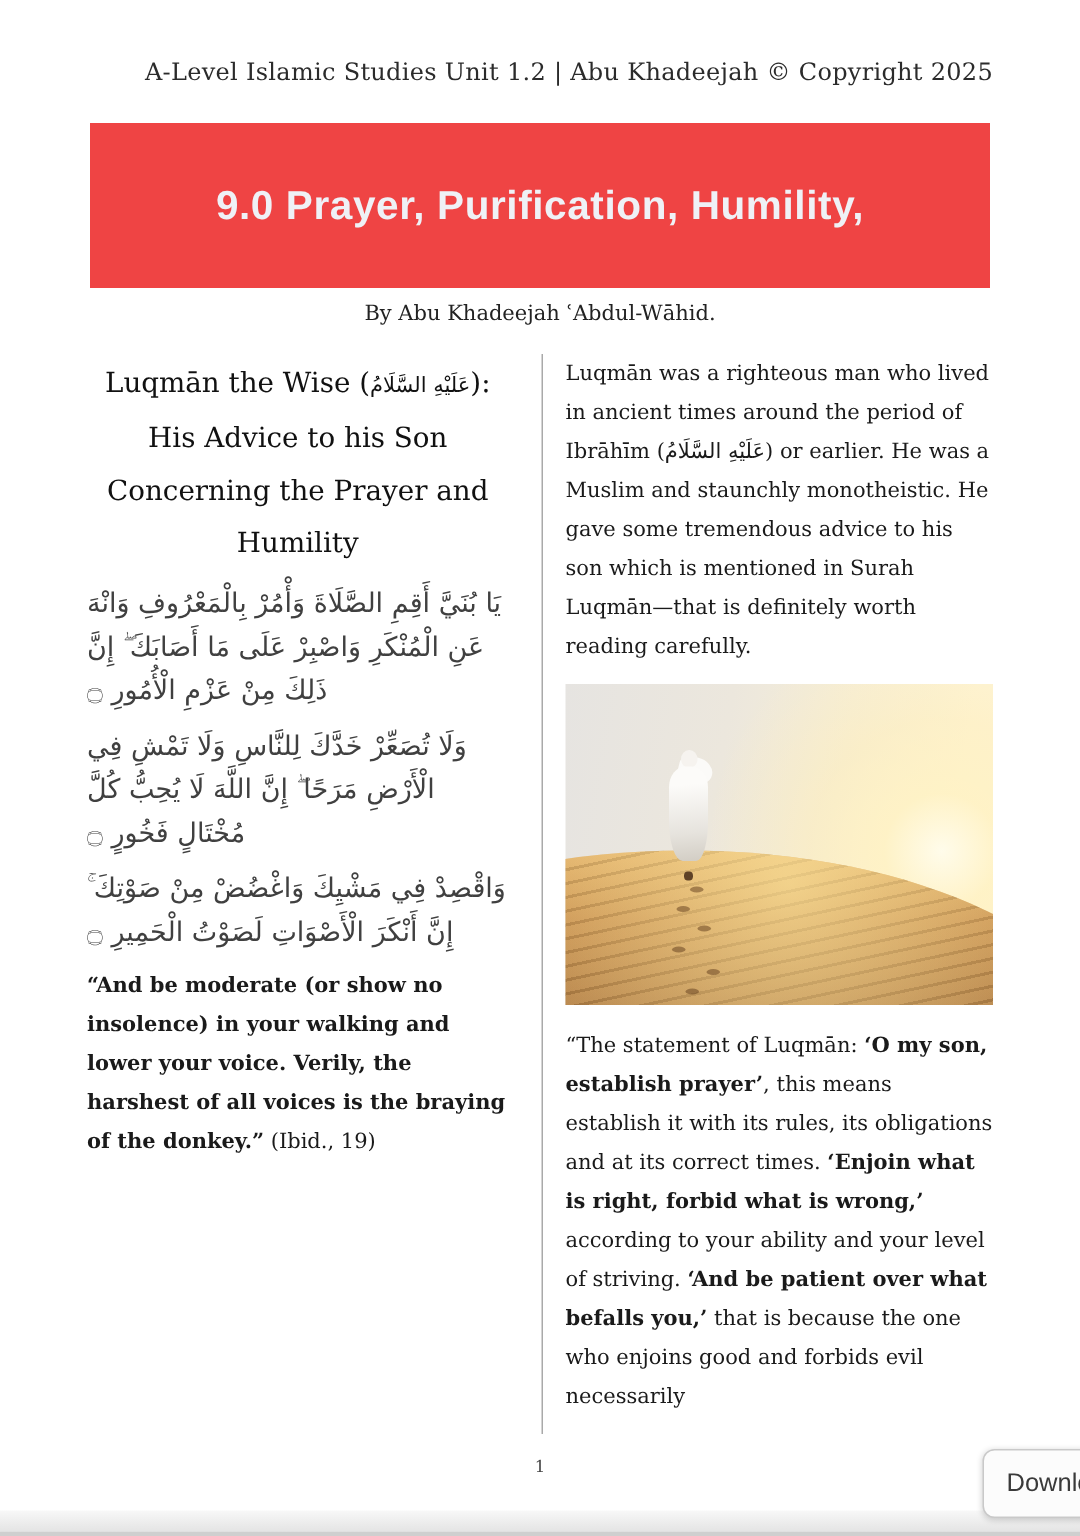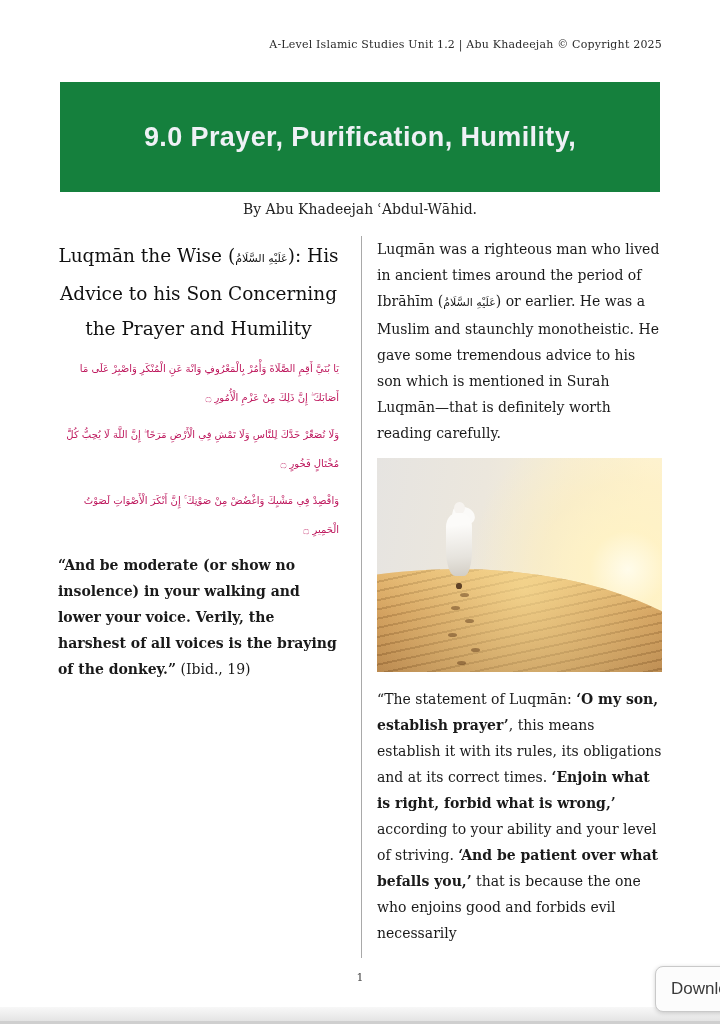--- a/index.html
+++ b/index.html
@@ -3,46 +3,46 @@
 <meta charset="utf-8">
 <style>
   html,body{margin:0;padding:0;}
   body{
     width:720px;height:1024px;overflow:hidden;position:relative;
     background:#ffffff;color:#1a1a1a;
     font-family:"DejaVu Serif", serif;
   }
   .doc-header{
     position:absolute;top:38px;right:58px;
-    font-size:11px;color:#2b2b2b;letter-spacing:.2px;
+    font-size:16px;color:#2b2b2b;letter-spacing:.2px;
   }
   .banner{
     position:absolute;left:60px;top:82px;width:600px;height:110px;
-    background:#15803d;display:flex;flex-direction:column;justify-content:center;
+    background:#ef4444;display:flex;flex-direction:column;justify-content:center;
     text-align:center;font-family:"Liberation Sans", sans-serif;font-weight:bold;
     font-size:27px;line-height:40px;color:#eff1f6;letter-spacing:.4px;
   }
   .byline{
     position:absolute;top:201px;left:0;width:720px;text-align:center;
     font-size:14px;color:#222;
   }
   .columns{
     position:absolute;top:236px;left:58px;width:604px;display:flex;
   }
   .col-left{width:281px;padding-right:22px;}
   .col-divider{width:1px;background:#a9a9a9;}
   .col-right{width:285px;padding-left:15px;}
   h2.heading{
     margin:2px 0 8px;font-size:18.5px;font-weight:normal;text-align:center;
     line-height:35px;color:#111;
   }
-  .ar-inline{font-family:"DejaVu Sans", sans-serif;font-size:11px;}
+  .ar-inline{font-family:"DejaVu Sans", sans-serif;font-size:14px;}
   .arabic{
-    direction:rtl;text-align:right;font-family:"DejaVu Sans", sans-serif;
-    font-size:10px;line-height:29px;margin:4px 0 8px;color:#be185d;
+    direction:rtl;text-align:left;font-family:"DejaVu Sans", sans-serif;
+    font-size:18px;line-height:29px;margin:4px 0 8px;color:#404040;
   }
   .para{font-size:14px;line-height:26px;margin:0 0 10px;text-align:left;}
   .col-right .para{margin-bottom:12px;}
   
   .photo{
     position:relative;width:285px;height:214px;margin:6px 0 14px;overflow:hidden;
     background:linear-gradient(100deg,#e6e4e1 0%,#ece7dd 35%,#f6eed8 60%,#fdf4d9 85%);
   }
   .sun-glow{
     position:absolute;inset:0;

